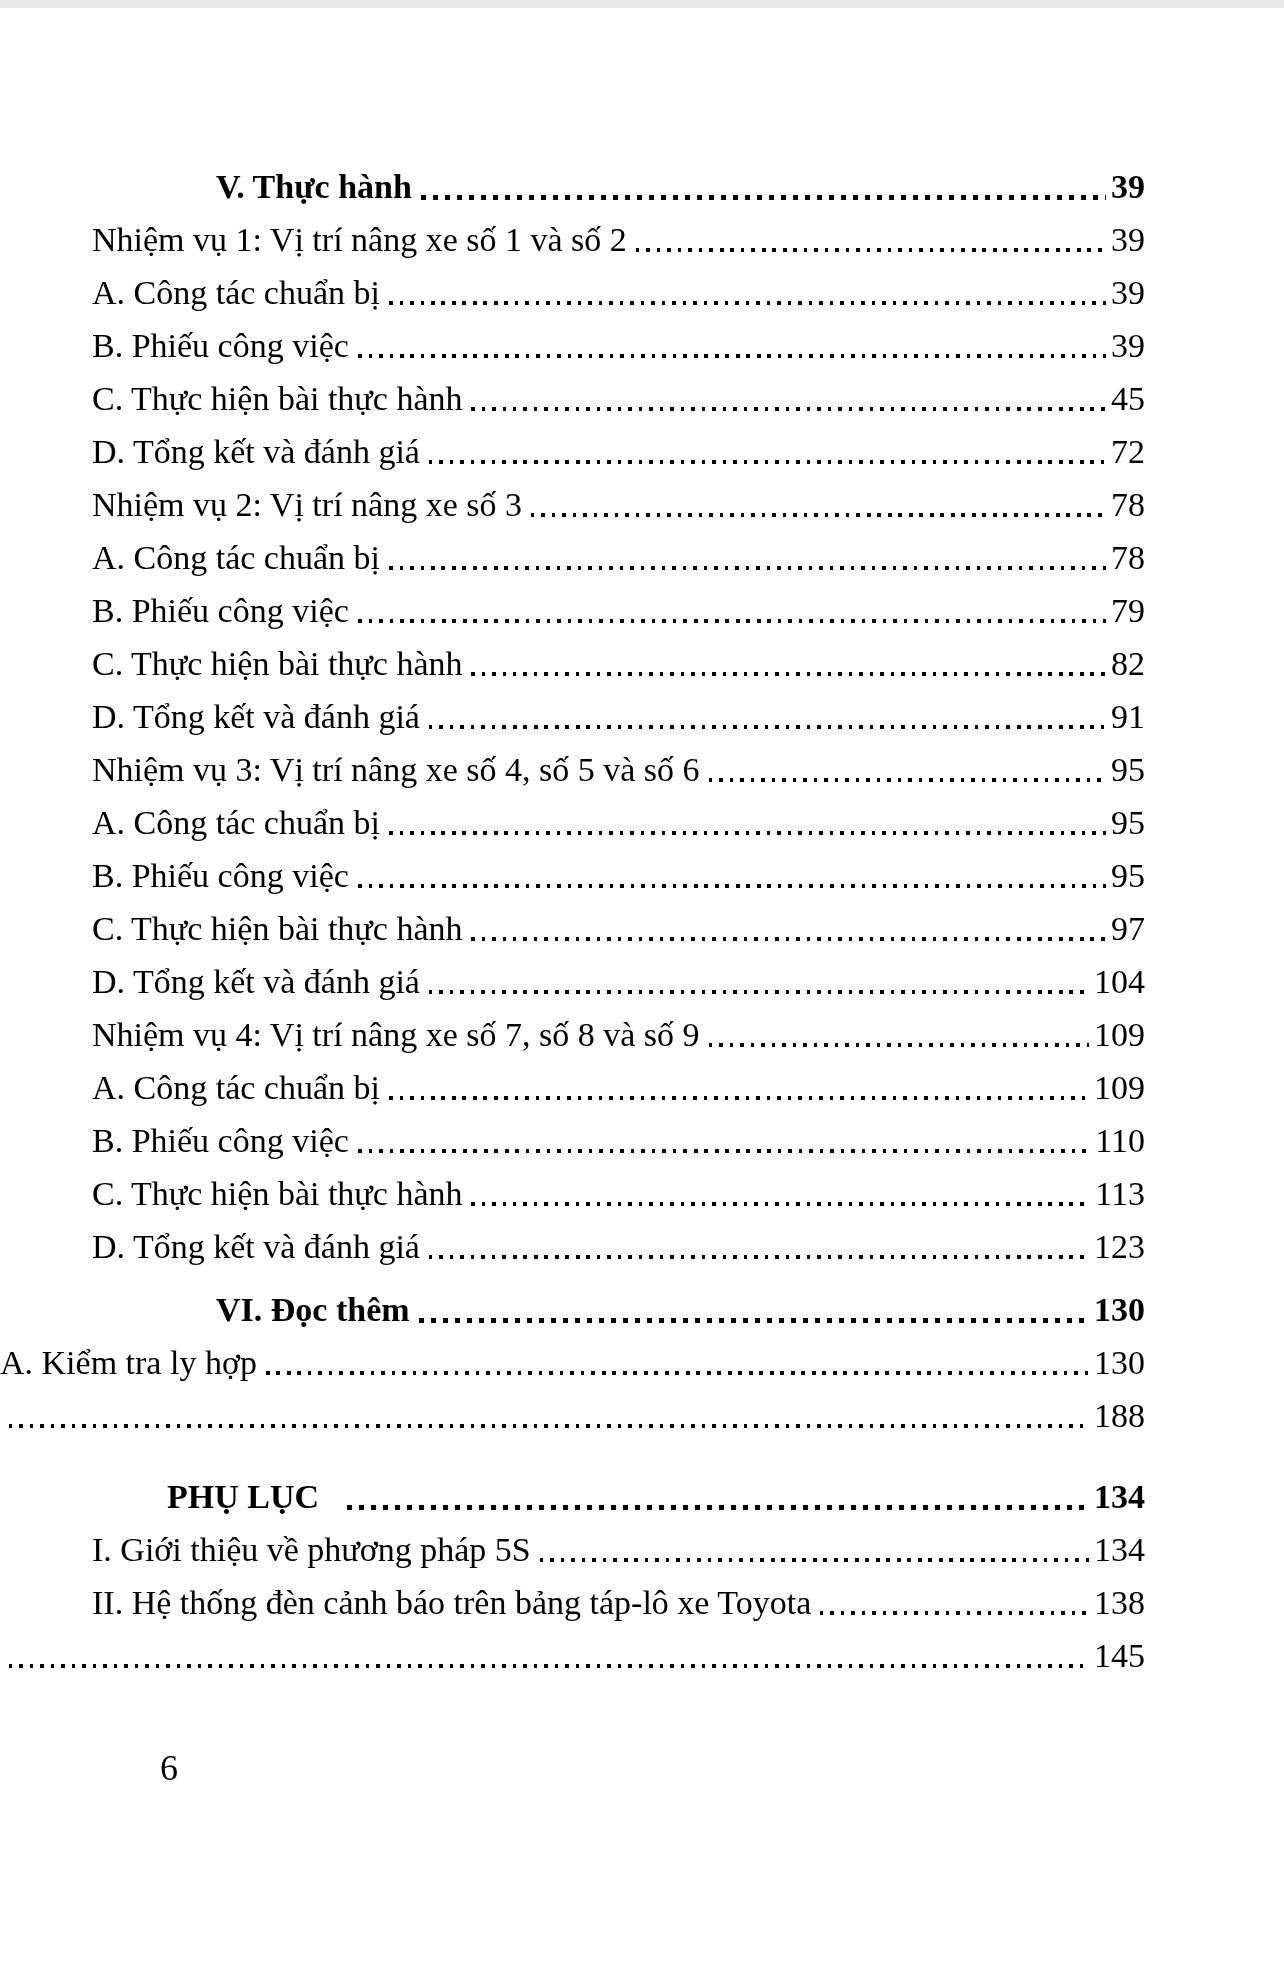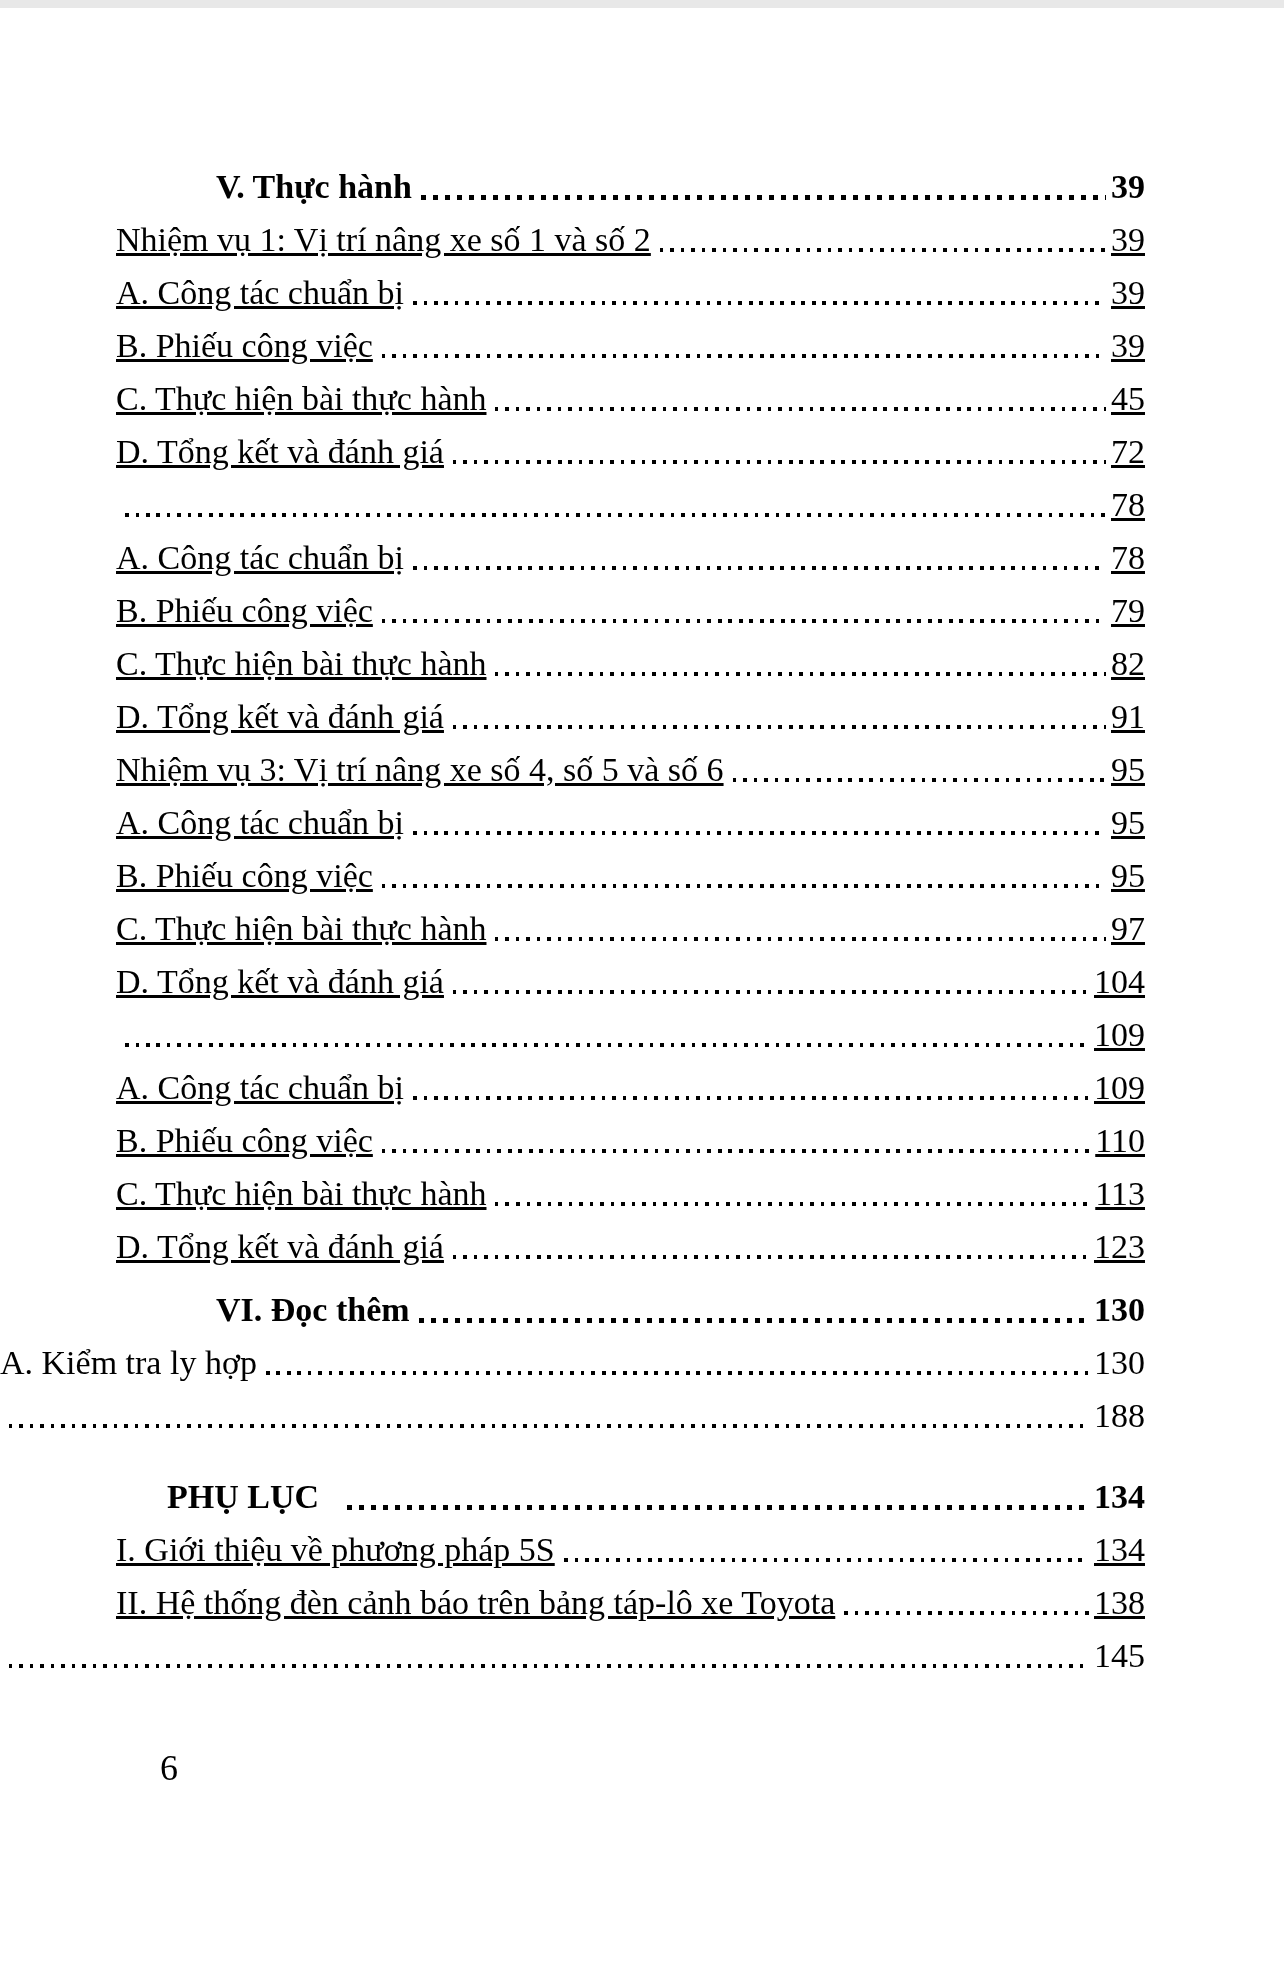--- a/index.html
+++ b/index.html
@@ -29,21 +29,21 @@
   .leader{
     flex:1;
     align-self:flex-end;
     height:4px;
     margin:0 5px 14px 9px;
     background-image:repeating-linear-gradient(to right,#000 0 3.5px,transparent 3.5px 10.5px);
     background-position:left bottom;
   }
   
   .lv-section{padding-left:216px;font-weight:bold;}
-  .lv-item{padding-left:116px;text-decoration:underline;}
+  .lv-item{padding-left:92px;}
   .lv-subitem{}
   .lv-appendix{padding-left:167px;font-weight:bold;}
   .lv-section .leader,.lv-appendix .leader{
     height:5px;
     margin-bottom:13px;
     background-image:repeating-linear-gradient(to right,#000 0 5px,transparent 5px 12px);
   }
   .gap-before{margin-top:28px;}
   .gap-small{margin-top:10px;}
   .leader-gap .leader{margin-left:28px;}
@@ -83,20 +83,21 @@
       <span class="label">C. Thực hiện bài thực hành</span>
       <span class="leader"></span>
       <span class="pagenum">45</span>
     </div>
       <div class="toc-row lv-item">
       <span class="label">D. Tổng kết và đánh giá</span>
       <span class="leader"></span>
       <span class="pagenum">72</span>
     </div>
       <div class="toc-row lv-item">
+      <span class="label">Nhiệm vụ 2: Vị trí nâng xe số 3</span>
       <span class="leader"></span>
       <span class="pagenum">78</span>
     </div>
       <div class="toc-row lv-item">
       <span class="label">A. Công tác chuẩn bị</span>
       <span class="leader"></span>
       <span class="pagenum">78</span>
     </div>
       <div class="toc-row lv-item">
       <span class="label">B. Phiếu công việc</span>
@@ -132,20 +133,21 @@
       <span class="label">C. Thực hiện bài thực hành</span>
       <span class="leader"></span>
       <span class="pagenum">97</span>
     </div>
       <div class="toc-row lv-item">
       <span class="label">D. Tổng kết và đánh giá</span>
       <span class="leader"></span>
       <span class="pagenum">104</span>
     </div>
       <div class="toc-row lv-item">
+      <span class="label">Nhiệm vụ 4: Vị trí nâng xe số 7, số 8 và số 9</span>
       <span class="leader"></span>
       <span class="pagenum">109</span>
     </div>
       <div class="toc-row lv-item">
       <span class="label">A. Công tác chuẩn bị</span>
       <span class="leader"></span>
       <span class="pagenum">109</span>
     </div>
       <div class="toc-row lv-item">
       <span class="label">B. Phiếu công việc</span>

